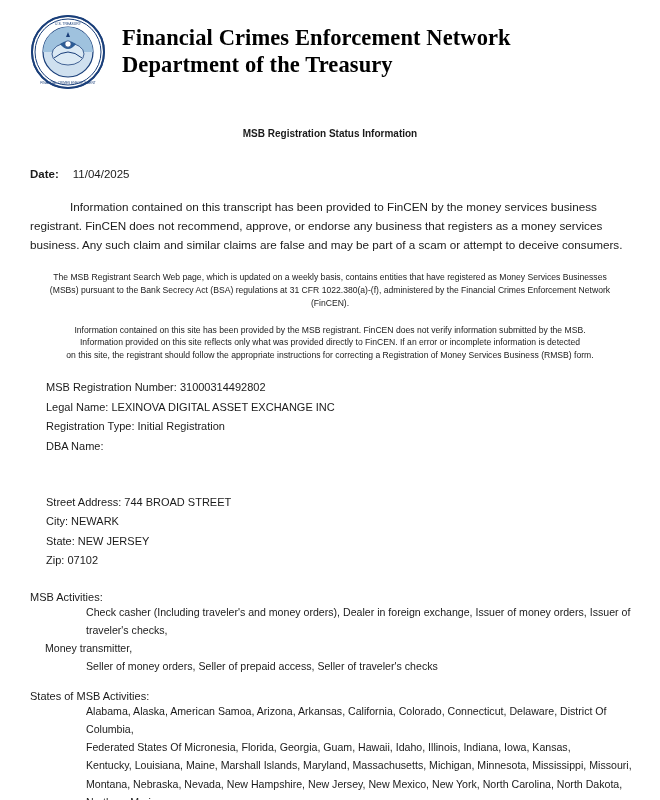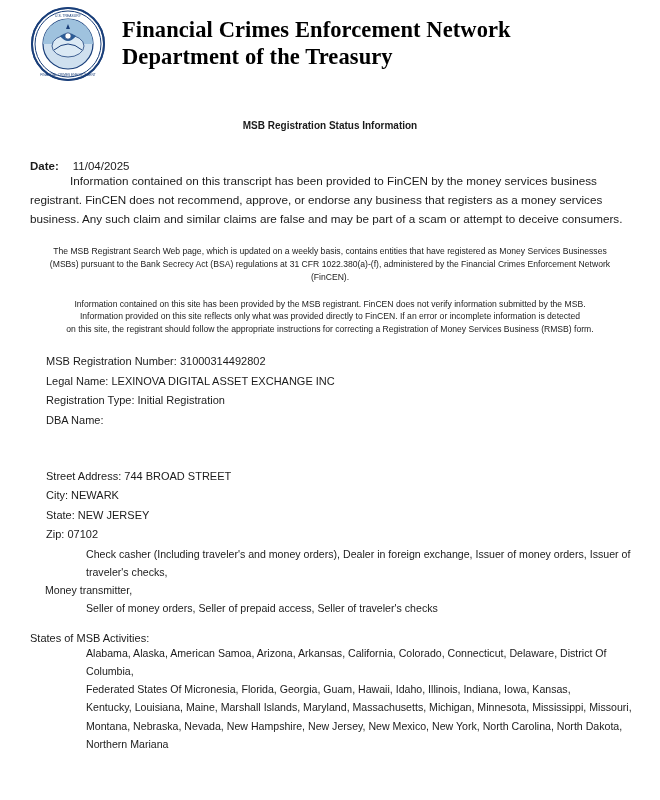--- a/index.html
+++ b/index.html
@@ -20,21 +20,21 @@
     height: 800px;
     position: relative;
     box-sizing: border-box;
     padding: 0 22px;
   }
 
   
   .header {
     display: flex;
     align-items: center;
-    padding-top: 2px;
+    padding-top: 10px;
     height: 84px;
   }
   .seal {
     width: 76px;
     height: 76px;
     flex: 0 0 76px;
     margin-left: 8px;
     position: relative;
   }
   .seal svg { display: block; }
@@ -60,20 +60,21 @@
 
   .date-line {
     margin-top: 29px;
     font-size: 11.5px;
     margin-left: 8px;
   }
   .date-line .label { font-weight: bold; }
   .date-line .value { margin-left: 14px; }
 
   .para {
+    margin-top: 18px;
     font-size: 11.7px;
     line-height: 1.62;
     text-indent: 40px;
     text-align: left;
     padding-right: 8px;
     margin-left: 8px;
   }
 
   .fineprint {
     margin-top: 16px;
@@ -191,20 +192,21 @@
     <div class="field">
       <span>State:</span>
       <span class="val">NEW JERSEY</span>
     </div>
     <div class="field">
       <span>Zip:</span>
       <span class="val">07102</span>
     </div>
   </div>
 
+  <div class="section-label">MSB Activities:</div>
   <div class="indent-line in">Check casher (Including traveler's and money orders), Dealer in foreign exchange, Issuer of money orders, Issuer of traveler's checks,</div>
   <div class="indent-line hang">Money transmitter,</div>
   <div class="indent-line in">Seller of money orders, Seller of prepaid access, Seller of traveler's checks</div>
 
   <div class="section-label states-label">States of MSB Activities:</div>
   <div class="indent-line in">Alabama, Alaska, American Samoa, Arizona, Arkansas, California, Colorado, Connecticut, Delaware, District Of Columbia,</div>
   <div class="indent-line in">Federated States Of Micronesia, Florida, Georgia, Guam, Hawaii, Idaho, Illinois, Indiana, Iowa, Kansas,</div>
   <div class="indent-line in">Kentucky, Louisiana, Maine, Marshall Islands, Maryland, Massachusetts, Michigan, Minnesota, Mississippi, Missouri,</div>
   <div class="indent-line in">Montana, Nebraska, Nevada, New Hampshire, New Jersey, New Mexico, New York, North Carolina, North Dakota, Northern Mariana</div>
 

